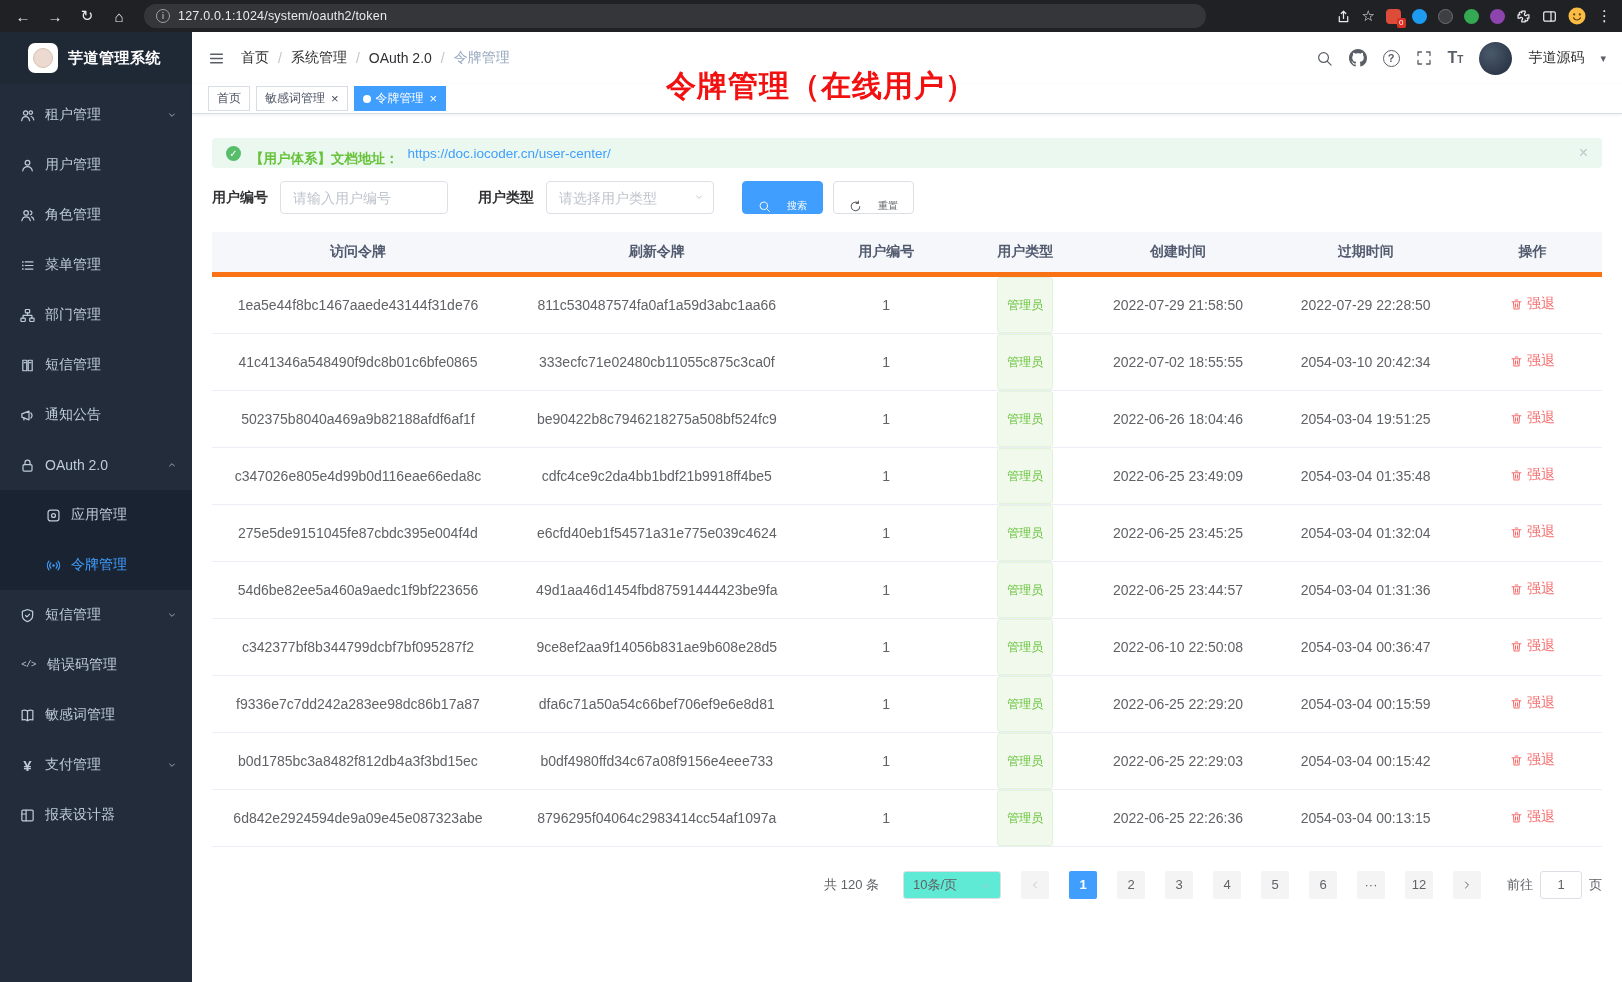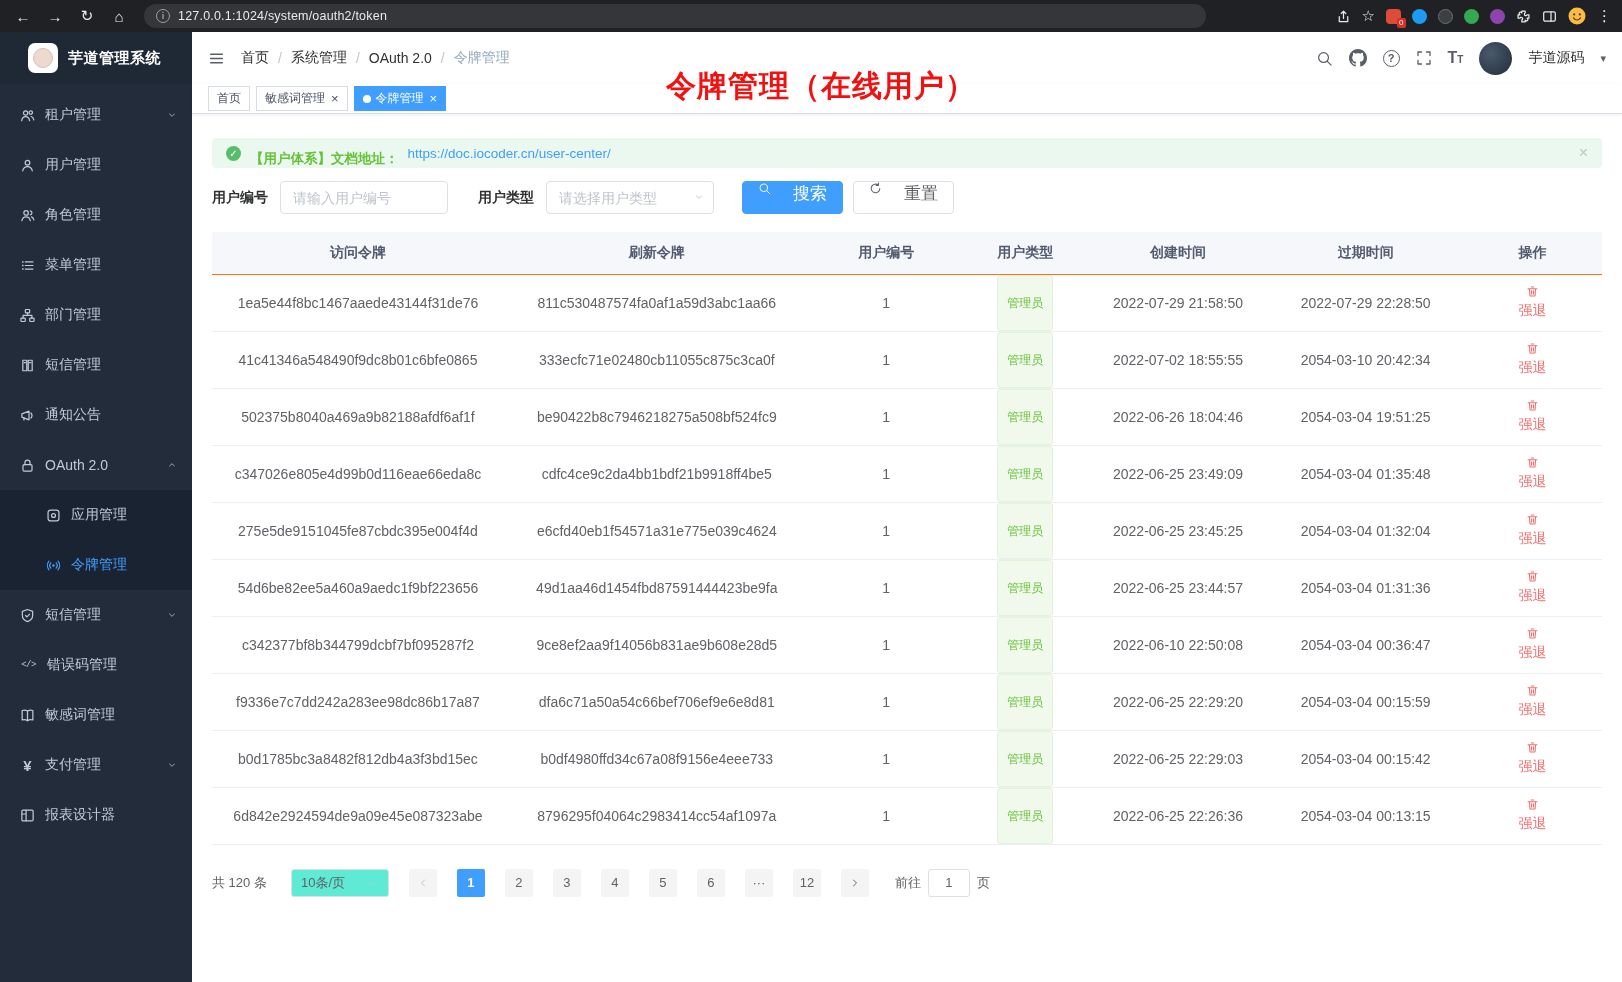--- a/index.html
+++ b/index.html
@@ -92,34 +92,34 @@
   .filter { display:flex; align-items:center; margin-top:13px; }
   .f-label { font-weight:700; font-size:14px; color:#303133; margin-right:12px; }
   .f-input { width:168px; height:33px; border:1px solid #dcdfe6; border-radius:4px; padding:0 12px; font-size:14px;
              color:#606266; outline:none; background:#fff; }
   .f-input::placeholder { color:#bfc4cc; }
   .f-gap { width:30px; }
   .sel-wrap { position:relative; }
   .sel-wrap .f-input { padding-right:26px; cursor:pointer; }
   .sel-chev { position:absolute; right:9px; top:10px; color:#c0c4cc; width:12px; height:12px; pointer-events:none; }
   .btns { display:flex; gap:10px; margin-left:28px; }
-  .btn { height:33px; padding:0 15px; border-radius:4px; display:inline-flex; align-items:flex-start; gap:22px;
-         font-size:17px; cursor:pointer; border:1px solid #dcdfe6; background:#fff; color:#606266; }
+  .btn { height:33px; padding:0 15px; border-radius:4px; display:inline-flex; align-items:flex-end; gap:16px;
+         font-size:10px; cursor:pointer; border:1px solid #dcdfe6; background:#fff; color:#606266; }
   .btn.primary { background:#409eff; border-color:#409eff; color:#fff; }
 
   table.tbl { width:100%; border-collapse:collapse; margin-top:18px; table-layout:fixed; }
   .tbl th { height:42px; background:#f5f7fa; color:#515a6e; font-weight:700; font-size:14px;
-            border-bottom:1px solid #f97316; text-align:center; }
+            border-bottom:5px solid #f97316; text-align:center; }
   .tbl td { height:48px; border-bottom:1px solid #ebeef5; color:#606266; font-size:14px; text-align:center;
             white-space:nowrap; overflow:hidden; }
   .badge { display:inline-block; padding:18px 9px; font-size:12px; border-radius:3px; background:#f0f9eb;
            border:1px solid #e1f3d8; color:#67c23a; line-height:18px; }
-  .kick { color:#f56c6c; display:inline-flex; align-items:center; gap:4px; font-size:14px; cursor:pointer;flex-direction:column; }
-
-  .pager { display:flex; align-items:center; gap:20px; margin-top:24px; font-size:13px; color:#606266; }
+  .kick { color:#f56c6c; display:inline-flex; align-items:center; gap:4px; font-size:14px; cursor:pointer; }
+
+  .pager { display:flex; justify-content:flex-end; align-items:center; gap:20px; margin-top:24px; font-size:13px; color:#606266; }
   .pg-total { margin-right:4px; }
   .size-sel { position:relative; width:98px; height:28px; border:1px solid #dcdfe6; border-radius:3px; background:#5eead4;
               display:flex; align-items:center; padding:0 24px 0 9px; cursor:pointer; }
   .size-sel .sel-chev { top:8px; }
   .pg { min-width:28px; height:28px; padding:0 4px; border:none; border-radius:2px; background:#f4f4f5; color:#606266;
         display:inline-flex; align-items:center; justify-content:center; font-size:13px; cursor:pointer; }
   .pg.active { background:#409eff; color:#fff; font-weight:700; }
   .pg.nav svg { width:12px; height:12px; }
   .pg.disabled { color:#c0c4cc; }
   .goto { display:flex; align-items:center; gap:7px; margin-left:6px; }

